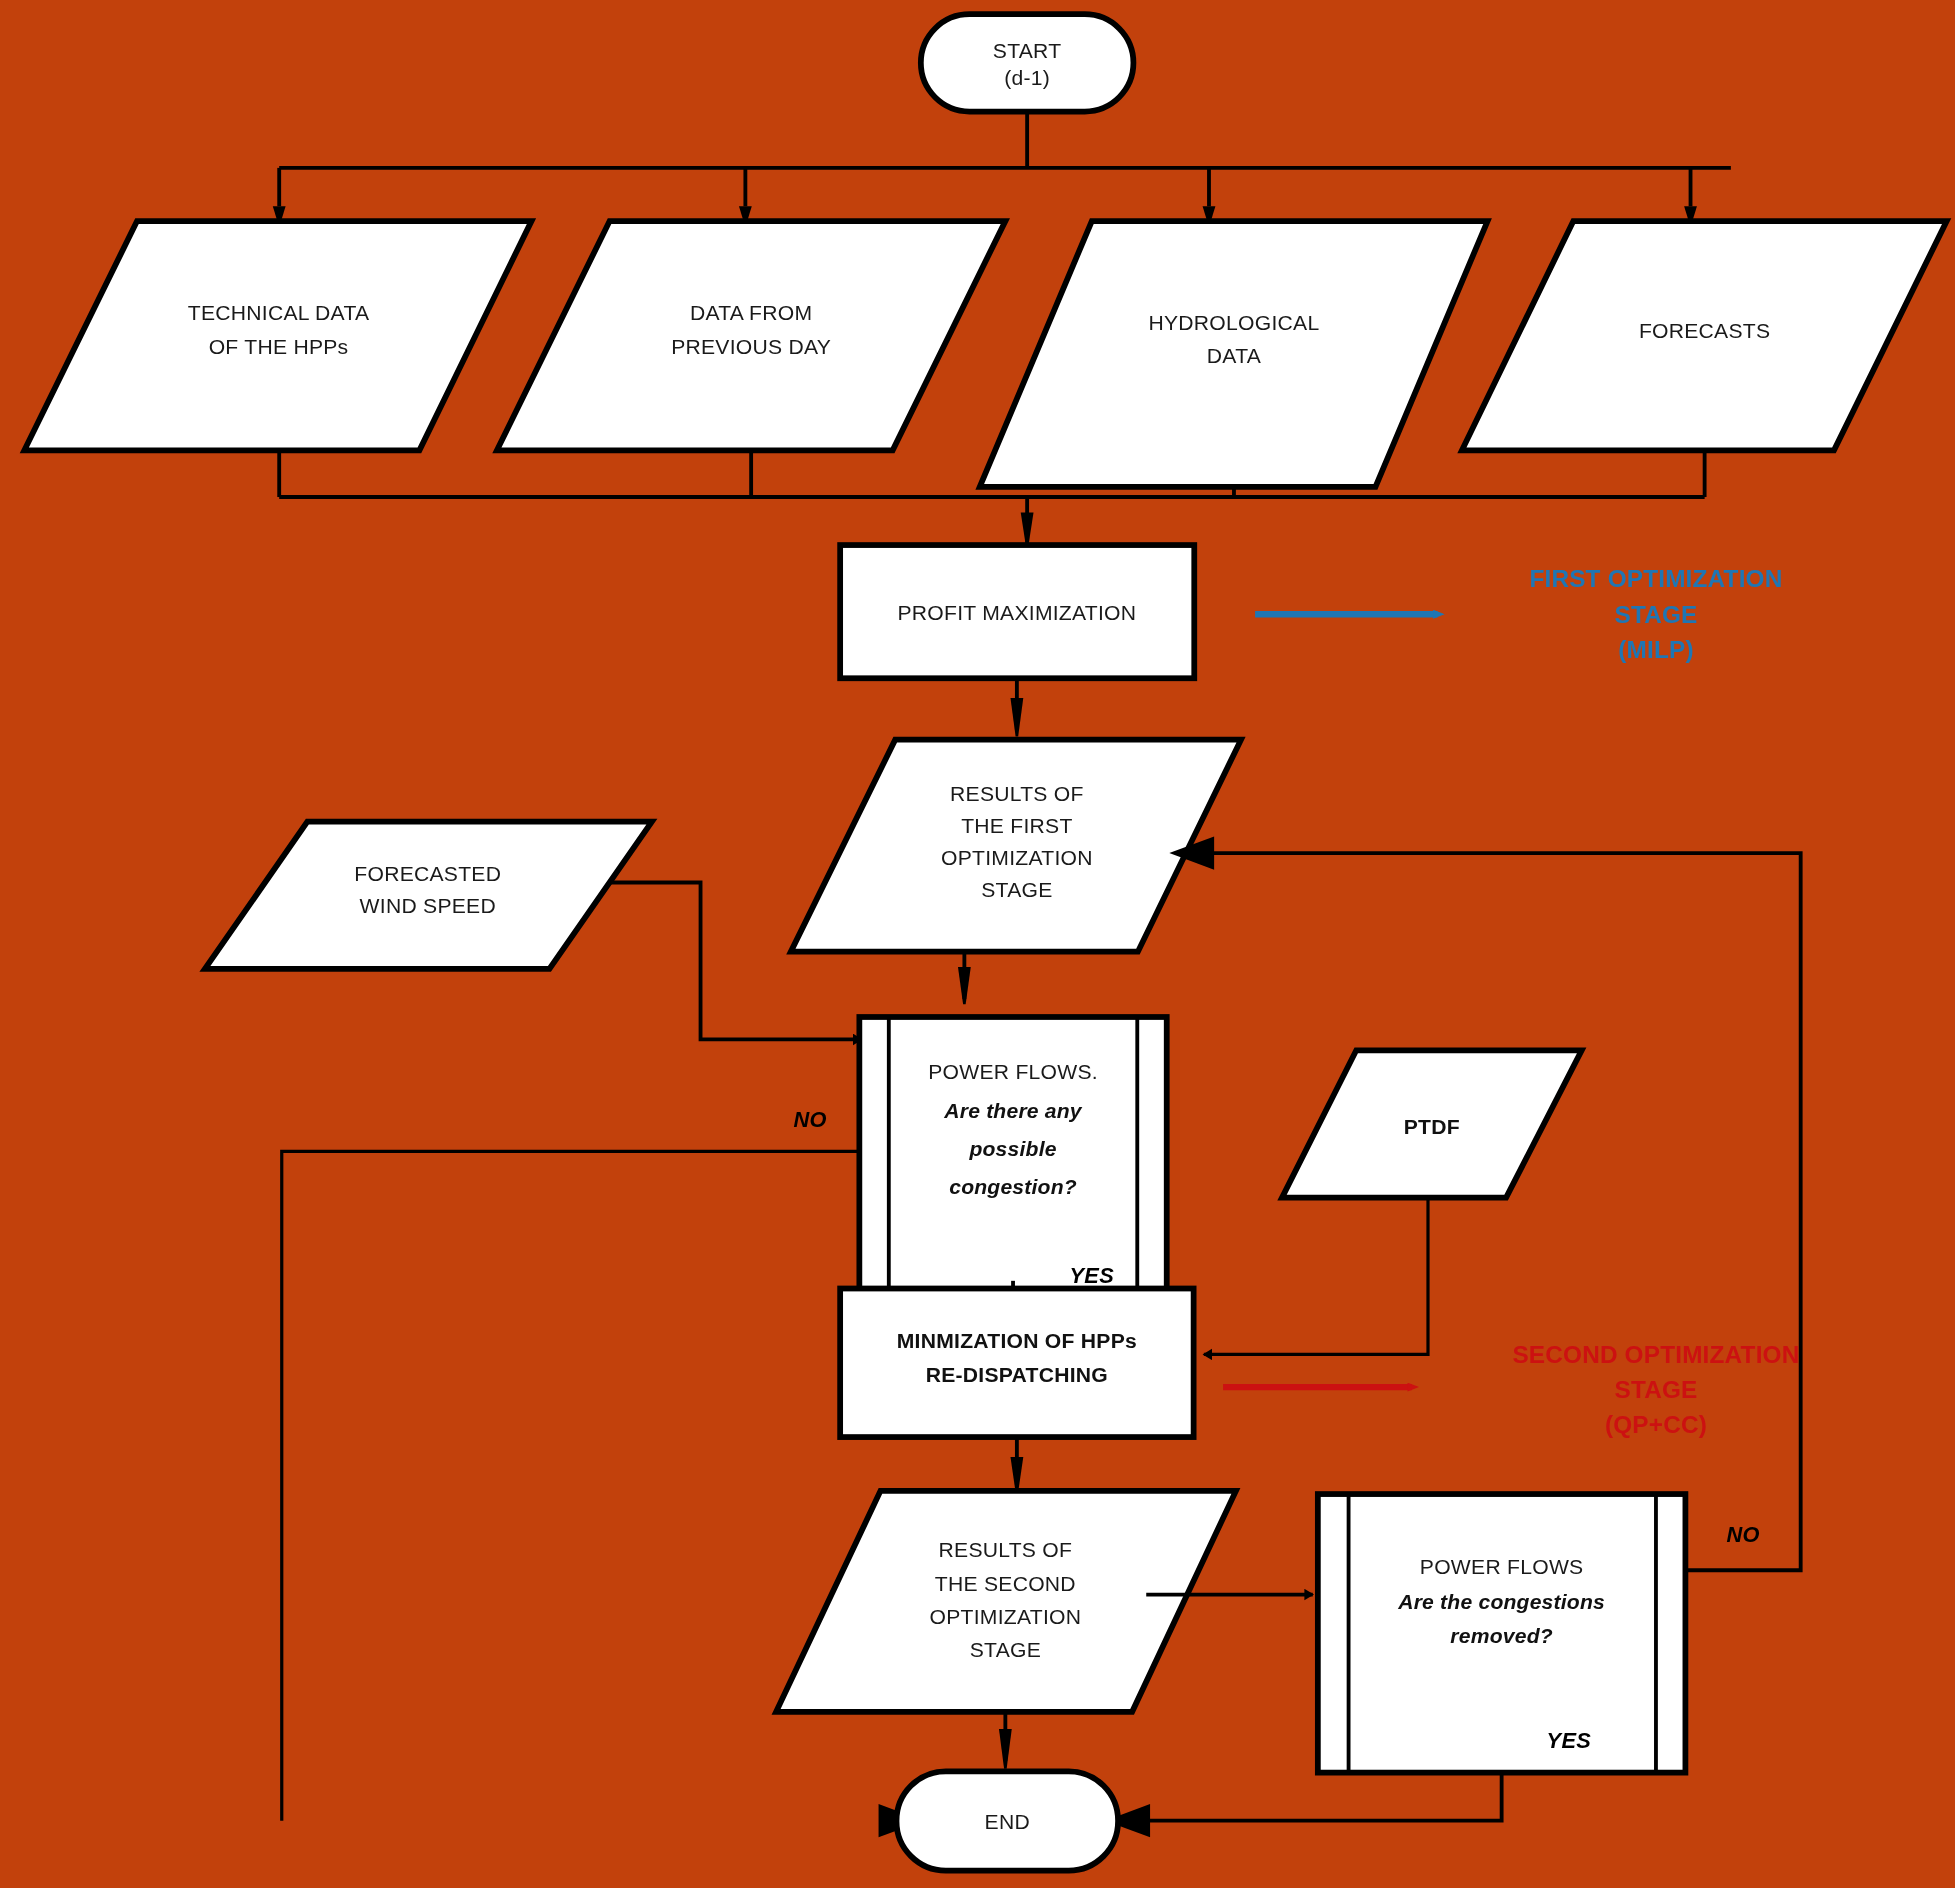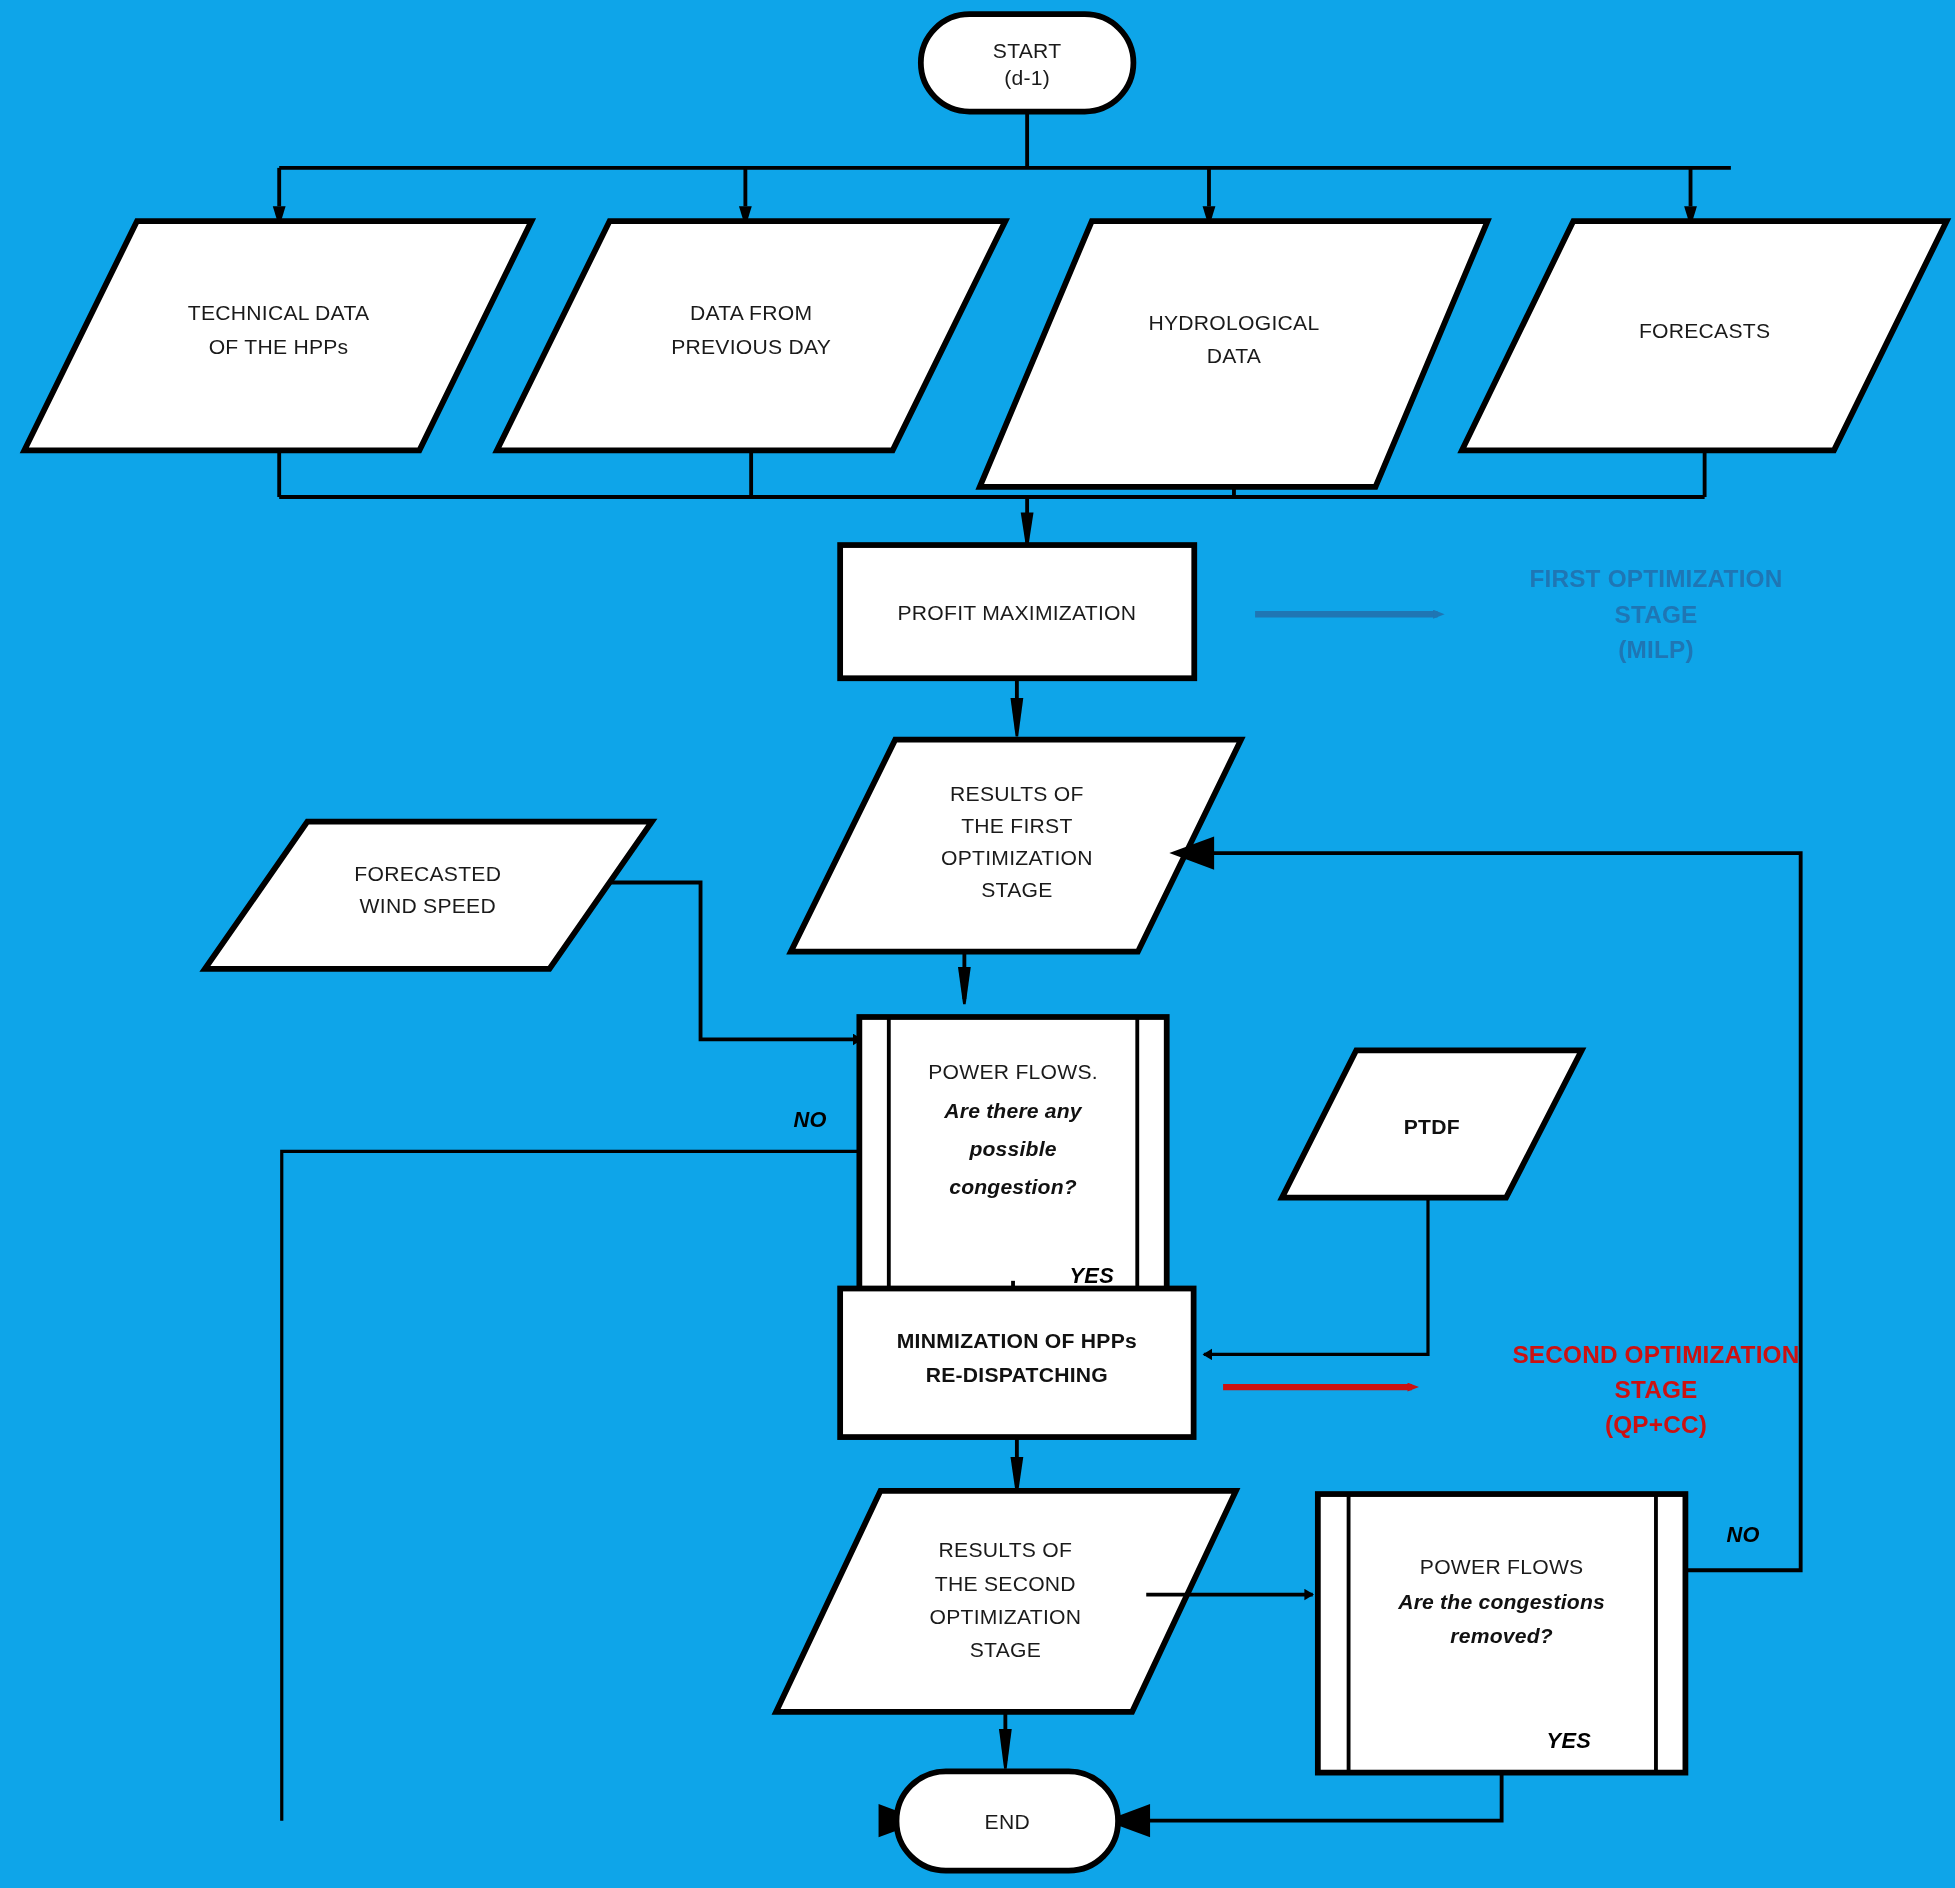--- a/index.html
+++ b/index.html
@@ -1,17 +1,17 @@
 <!DOCTYPE html>
 <html style="font-size:10.2px"><head>
 <meta charset="utf-8">
 <style>
   html,body{margin:0;padding:0;background:#ffffff;}
   body{font-family:"Liberation Sans", sans-serif;}
-  #stage{position:relative;width:1955px;height:1888px;background:#0ea5e9;overflow:hidden;}
+  #stage{position:relative;width:1955px;height:1888px;background:#c2410c;overflow:hidden;}
   svg{position:absolute;top:0;left:0;width:1955px;height:1888px;}
   .shape{fill:#ffffff;stroke:#000000;stroke-width:9;}
   .conn{stroke:#000000;stroke-width:6;fill:none;}
   .conn-thin{stroke:#000000;stroke-width:5;fill:none;}
   .ahead{fill:#000000;}
   .lbl{font-family:"Liberation Sans", sans-serif;font-size:33px;fill:#1a1a1a;text-anchor:middle;letter-spacing:0.4px;}
   .lbl-b{font-family:"Liberation Sans", sans-serif;font-size:33px;fill:#111;text-anchor:middle;font-weight:bold;letter-spacing:0.4px;}
   .lbl-bi{font-family:"Liberation Sans", sans-serif;font-size:33px;fill:#111;text-anchor:middle;font-weight:bold;font-style:italic;letter-spacing:0.3px;}
   .yn{font-family:"Liberation Sans", sans-serif;font-size:34px;fill:#000;text-anchor:middle;font-weight:bold;font-style:italic;letter-spacing:0.5px;}
   .ann{font-family:"Liberation Sans", sans-serif;font-size:38px;text-anchor:middle;font-weight:bold;letter-spacing:0.3px;}

